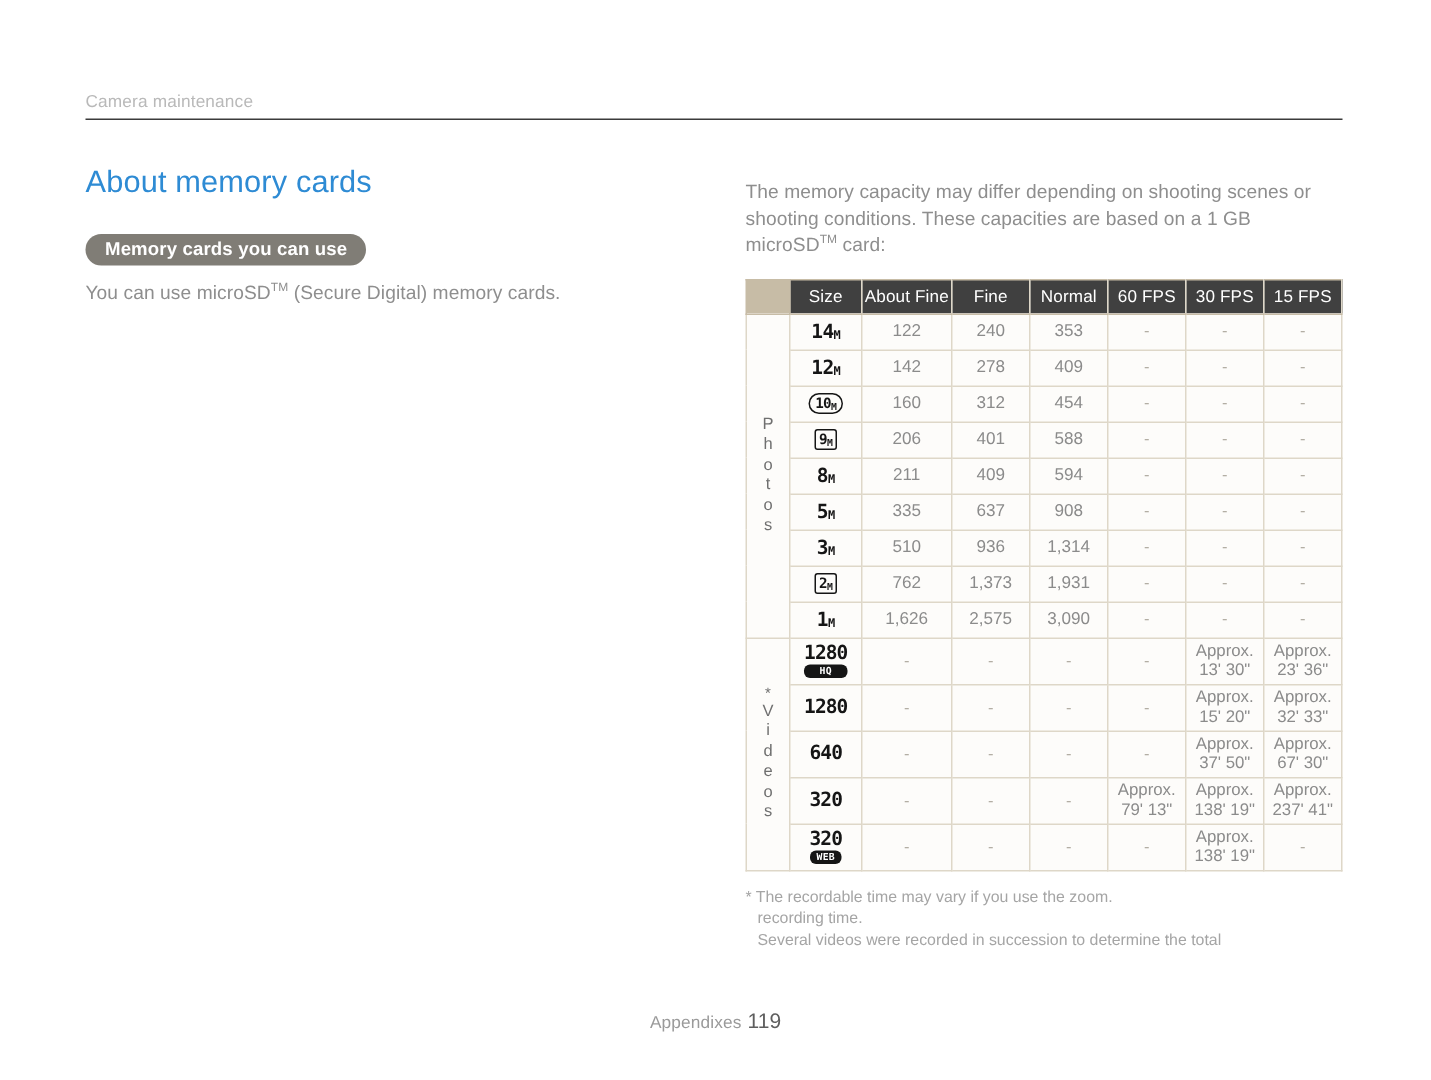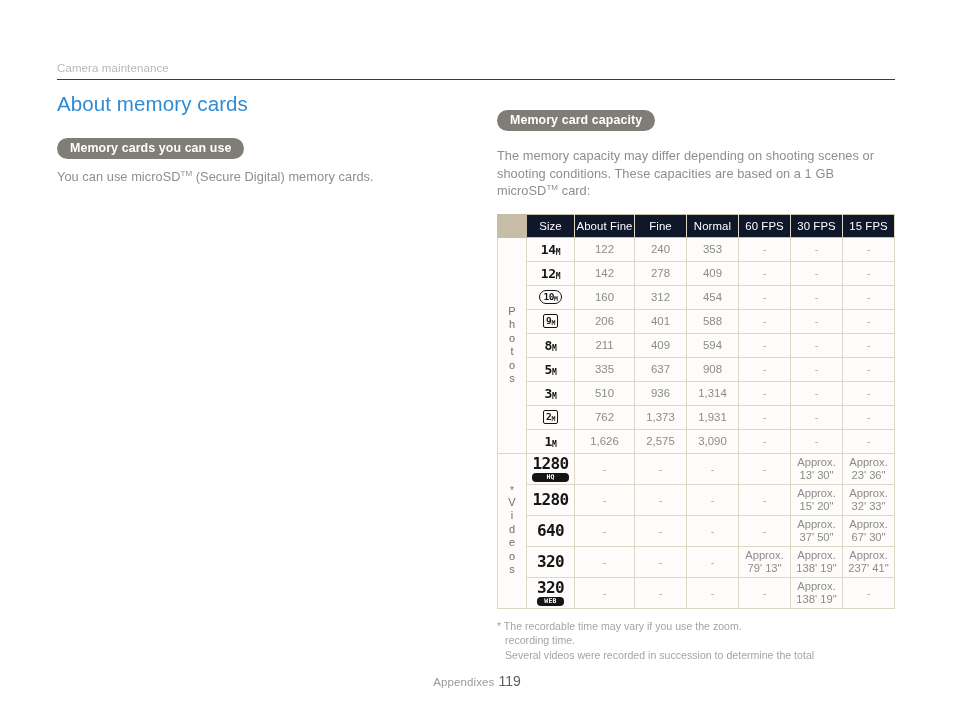--- a/index.html
+++ b/index.html
@@ -30,21 +30,21 @@
   }
   .page-header .rule {
     border-bottom: 1.6px solid #3b3b3b;
     width: 100%;
   }
 
   
   .col-left {
     position: absolute;
     left: 57px;
-    top: 92px;
+    top: 110px;
     width: 400px;
   }
   .col-right {
     position: absolute;
     left: 497px;
     top: 110px;
     width: 400px;
   }
 
   h1.section-title {
@@ -102,21 +102,21 @@
   .cap-table thead th {
     background: #c7bca6;
     color: #ffffff;
     font-weight: normal;
     font-size: 11.4px;
     height: 22px;
     border-color: #c7bca6;
     letter-spacing: .1px;
   }
   .cap-table thead th.hd-group {
-    background: #0f172a;
+    background: #404040;
     border-right-color: #ded7c8;
     margin-top: 28px;
   }
   
   .cap-table thead th.corner {
     background: #c7bca6;
     border-color: #c7bca6;
   }
 
   .col-cat  { width: 29px; }
@@ -181,21 +181,21 @@
 
   .vidicon {
     display: inline-block;
     color: #151515;
     font-family: "DejaVu Sans Mono", monospace;
     font-weight: bold;
     line-height: 1;
     letter-spacing: -0.6px;
     text-align: center;
   }
-  .vidicon .num { font-size: 16px; display: block; }
+  .vidicon .num { font-size: 13px; display: block; }
   .vidicon .tag {
     display: block;
     background: #151515;
     color: #ffffff;
     font-size: 6.5px;
     border-radius: 4px;
     padding: 1px 3px;
     margin-top: 1px;
     letter-spacing: 0.2px;
   }
@@ -239,21 +239,20 @@
 
 <div class="col-left">
   <h1 class="section-title">About memory cards</h1>
 
   <div class="pill">Memory cards you can use</div>
 
   <p class="body-text"><span>You can use microSD</span><sup>TM</sup><span> (Secure Digital) memory cards.</span></p>
 </div>
 
 <div class="col-right">
-  <div class="pill">Memory card capacity</div>
 
   <p class="body-text"><span>The memory capacity may differ depending on shooting scenes or shooting conditions. These capacities are based on a 1 GB microSD</span><sup>TM</sup><span> card:</span></p>
 
   <table class="cap-table">
     <colgroup>
       <col class="col-cat">
         <col class="col-size">
         <col class="col-sf">
         <col class="col-f">
       <col class="col-n">

